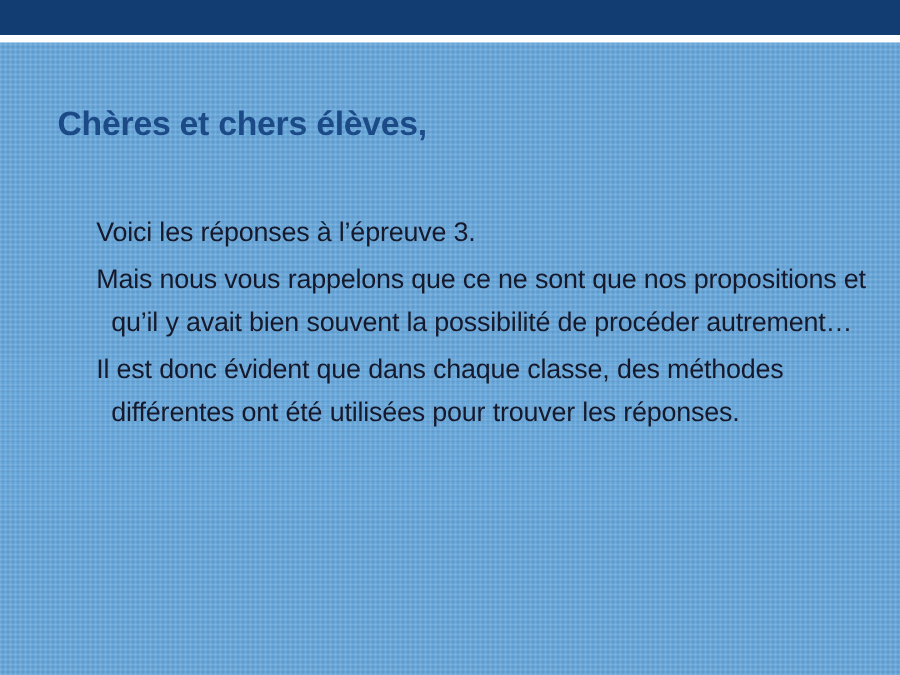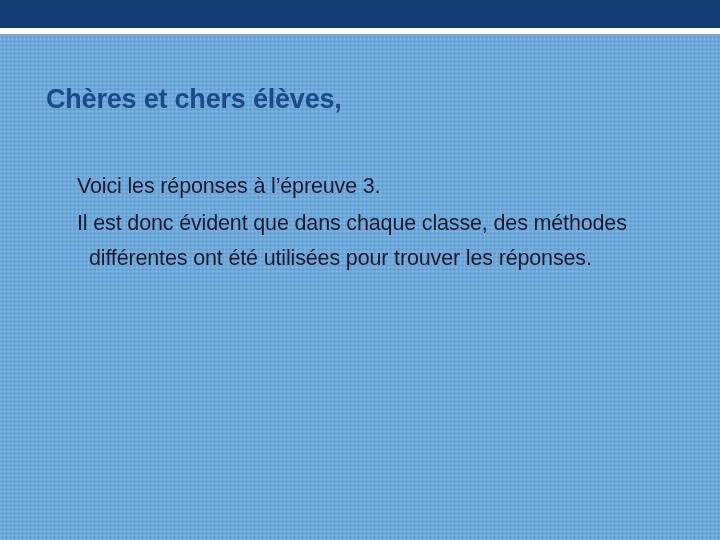--- a/index.html
+++ b/index.html
@@ -115,17 +115,18 @@
 
   <div id="top-band"></div>
   <div id="separator"></div>
 
   <div id="canvas">
 
     <div id="slide-title">Chères et chers élèves,</div>
 
     <div id="body-text">
       <p class="para">Voici les réponses à l’épreuve 3.</p>
+      <p class="para">Mais nous vous rappelons que ce ne sont que nos propositions et qu’il y avait bien souvent la possibilité de procéder autrement…</p>
       <p class="para tight">Il est donc évident que dans chaque classe, des méthodes différentes ont été utilisées pour trouver les réponses.</p>
     </div>
 
   </div>
 </div>
 
 </body></html>

